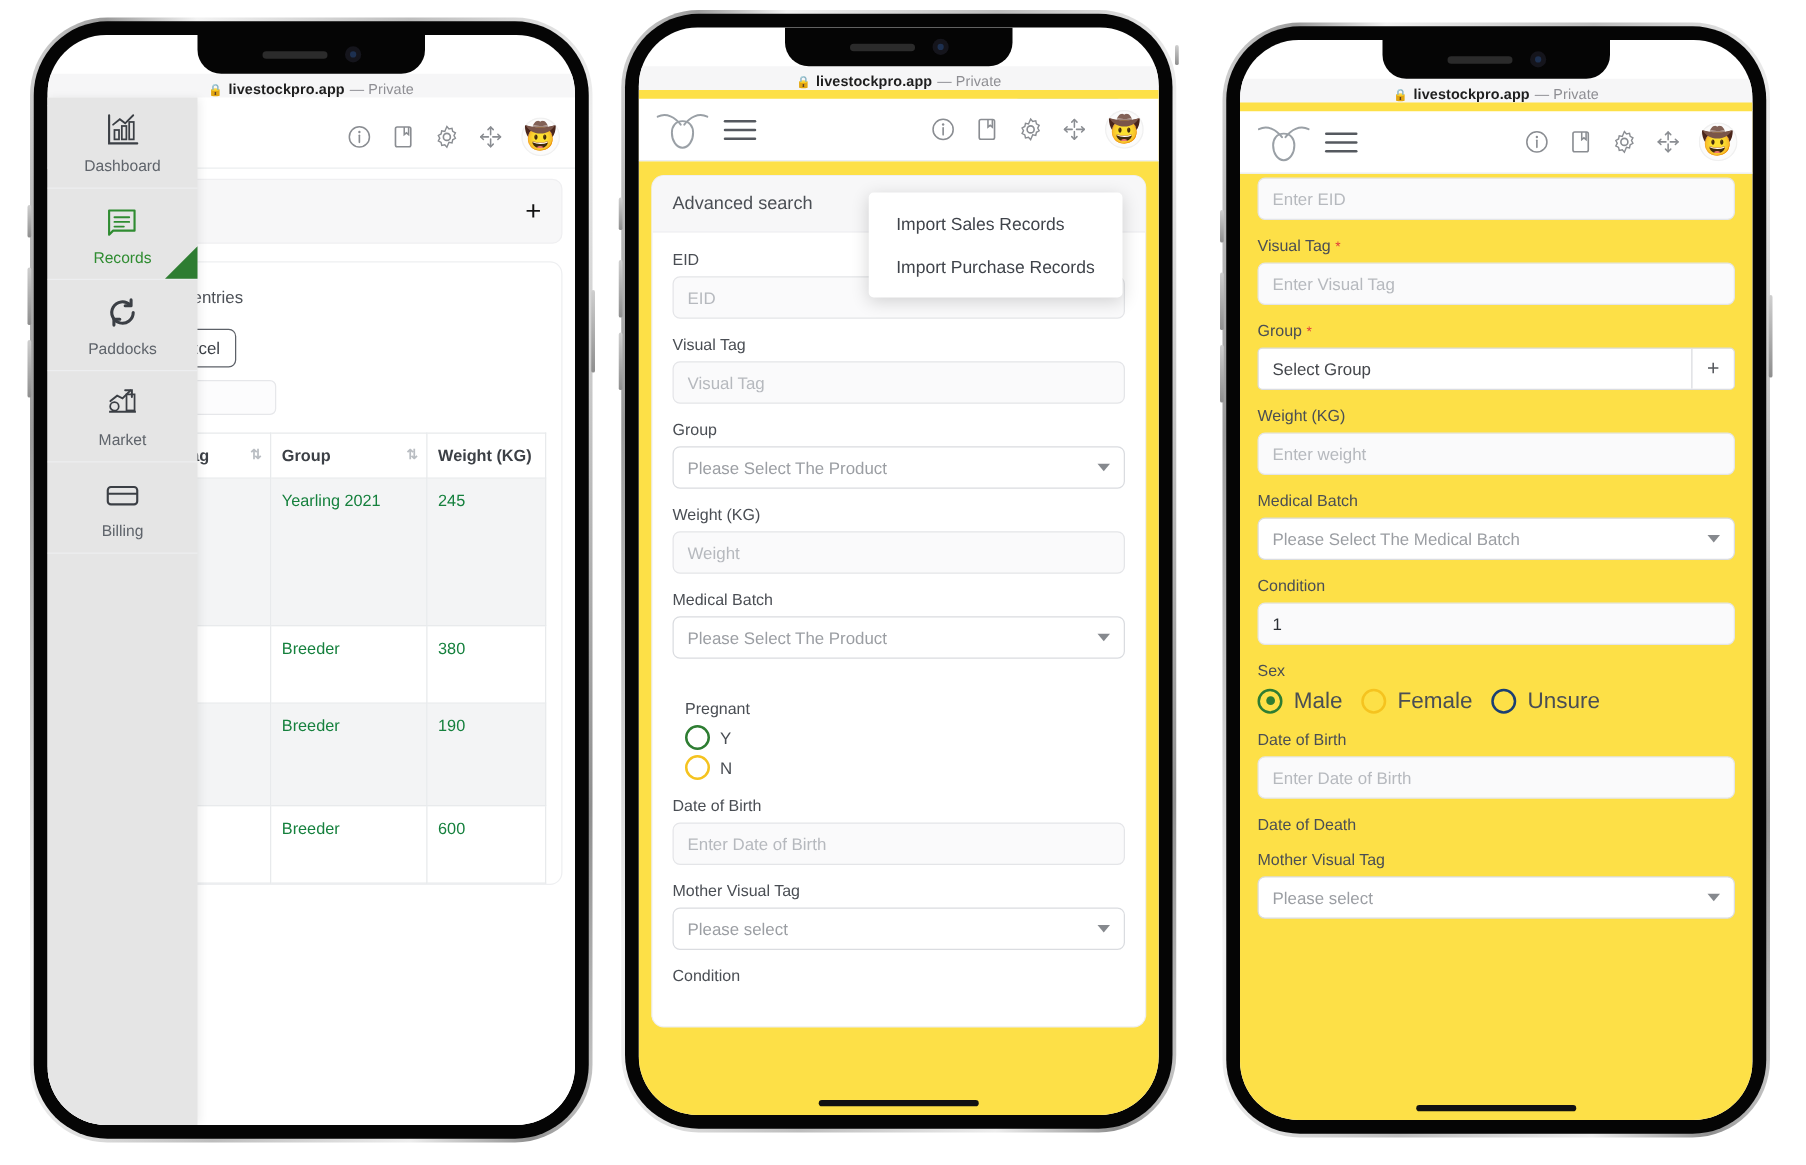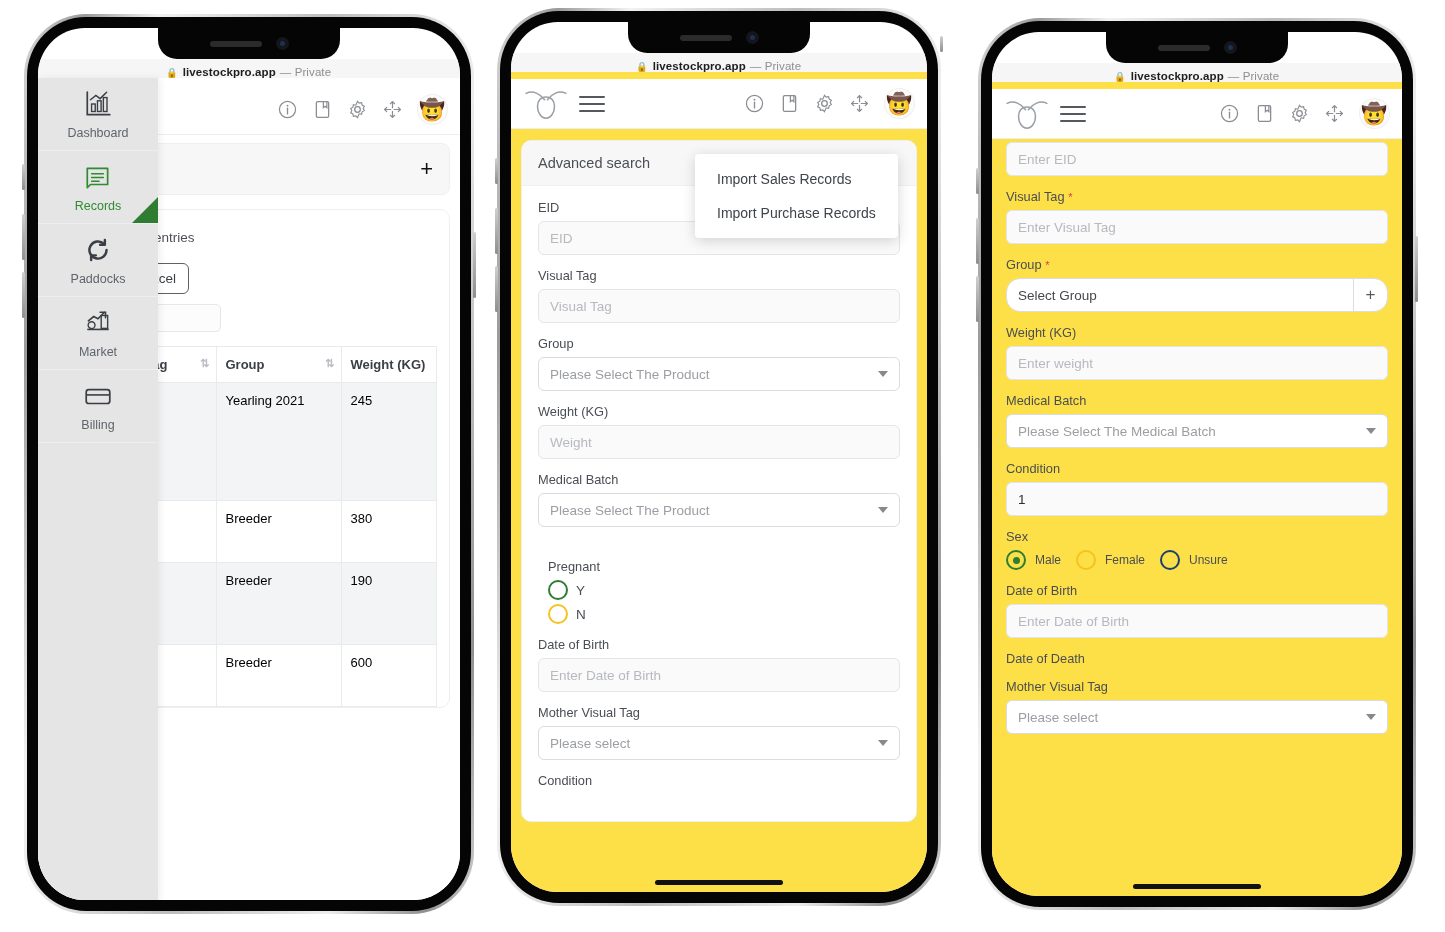--- a/index.html
+++ b/index.html
@@ -126,21 +126,21 @@
     padding: 7px 12px; font-size: 13.5px; color:#3b3f45; background:#fff;
   }
   .filter-input { margin-top: 10px; width: 160px; height: 28px; border:1px solid #e6e7ea; border-radius:5px; background:#fcfcfd; }
 
   table.rec { width: 100%; border-collapse: collapse; margin-top: 14px; table-layout: fixed; }
   table.rec th {
     border: 1px solid #e8eaec; padding: 10px 8px; text-align:left;
     font-size: 13px; color:#3c4046; font-weight: 700; vertical-align: top;
   }
   table.rec td {
-    border: 1px solid #e8eaec; padding: 10px 8px; font-size: 13px; color:#000000;
+    border: 1px solid #e8eaec; padding: 10px 8px; font-size: 13px; color:#15803d;
     vertical-align: top;
   }
   table.rec tr.odd td { background: #f3f4f5; }
   table.rec td.tag { color: #f2b12a; }
   .sorticon { float:right; color:#b9bdc2; font-size: 11px; letter-spacing:-1px; }
 
   
   .scroll-body { position:absolute; left:0; right:0; top:50px; bottom:0; overflow:hidden; background:#fde047; }
   .card2 { margin: 2px 10px 0 10px; border:1px solid #eeeff1; border-radius: 10px; overflow:hidden; background:#fff; }
   .card2-head { background:#f7f7f8; padding: 14px 16px; font-size: 14.5px; color:#4b4f55; border-bottom:1px solid #f0f0f2;}
@@ -153,33 +153,33 @@
     background: #fafafb; padding: 0 11px; font-size: 13.5px; color:#2b2f34;
     font-family: "Liberation Sans", sans-serif;
   }
   .fin::placeholder { color:#b6b9be; }
   .fsel {
     width: 100%; height: 34px; border: 1px solid #dadce0; border-radius: 6px;
     background: #fff; padding: 0 11px; font-size: 13.5px; color:#9b9ea3;
     display:flex; align-items:center; justify-content:space-between;
   }
   .dcaret { width:0;height:0;border-left:5px solid transparent;border-right:5px solid transparent;border-top:6px solid #86898e; }
-  .fsel-plus { display:flex; width:100%; height:34px; border:1px solid #dadce0; border-radius:14px; overflow:hidden; background:#fff;}
+  .fsel-plus { display:flex; width:100%; height:34px; border:1px solid #dadce0; border-radius:4px; overflow:hidden; background:#fff;}
   .fsel-plus .sp-main { flex:1; display:flex; align-items:center; padding: 0 11px; font-size:13.5px; color:#44474c;}
   .fsel-plus .sp-add { width: 34px; border-left:1px solid #dadce0; display:flex;align-items:center;justify-content:center;
                        font-size:17px;color:#55585d; }
 
   .radio-line { display:flex; align-items:center; gap: 8px; font-size: 13.5px; color:#4a4e54; }
   .radio-set { display:flex; align-items:center; gap: 9px; flex-wrap: wrap; }
   .rdo { width: 20px; height: 20px; border-radius: 50%; border: 2px solid #ccc; display:flex;align-items:center;justify-content:center; flex:0 0 auto;}
   .rdo.green { border-color:#2e7d32; }
   .rdo.yellow { border-color:#f5c31f; }
   .rdo.blue { border-color:#1b3f73; }
   .rdo .dot { width: 7px; height: 7px; border-radius: 50%; background:#2e7d32; }
-  .rlabel { font-size: 12px; color:#4a4e54; margin-right: 6px; }
+  .rlabel { font-size: 18px; color:#4a4e54; margin-right: 6px; }
 
   
   .dropmenu {
     position: absolute; z-index: 60; background:#fff; border-radius: 4px;
     box-shadow: 0 3px 14px rgba(0,0,0,.16); padding: 8px 0; min-width: 192px;
   }
   .dropmenu div { padding: 9px 22px; font-size: 14px; color: #3f434a; cursor:pointer; white-space:nowrap;}
 
   
   .p3-head { display:flex; align-items:center; gap: 11px; padding: 6px 14px 4px 14px; flex-wrap: nowrap;}

